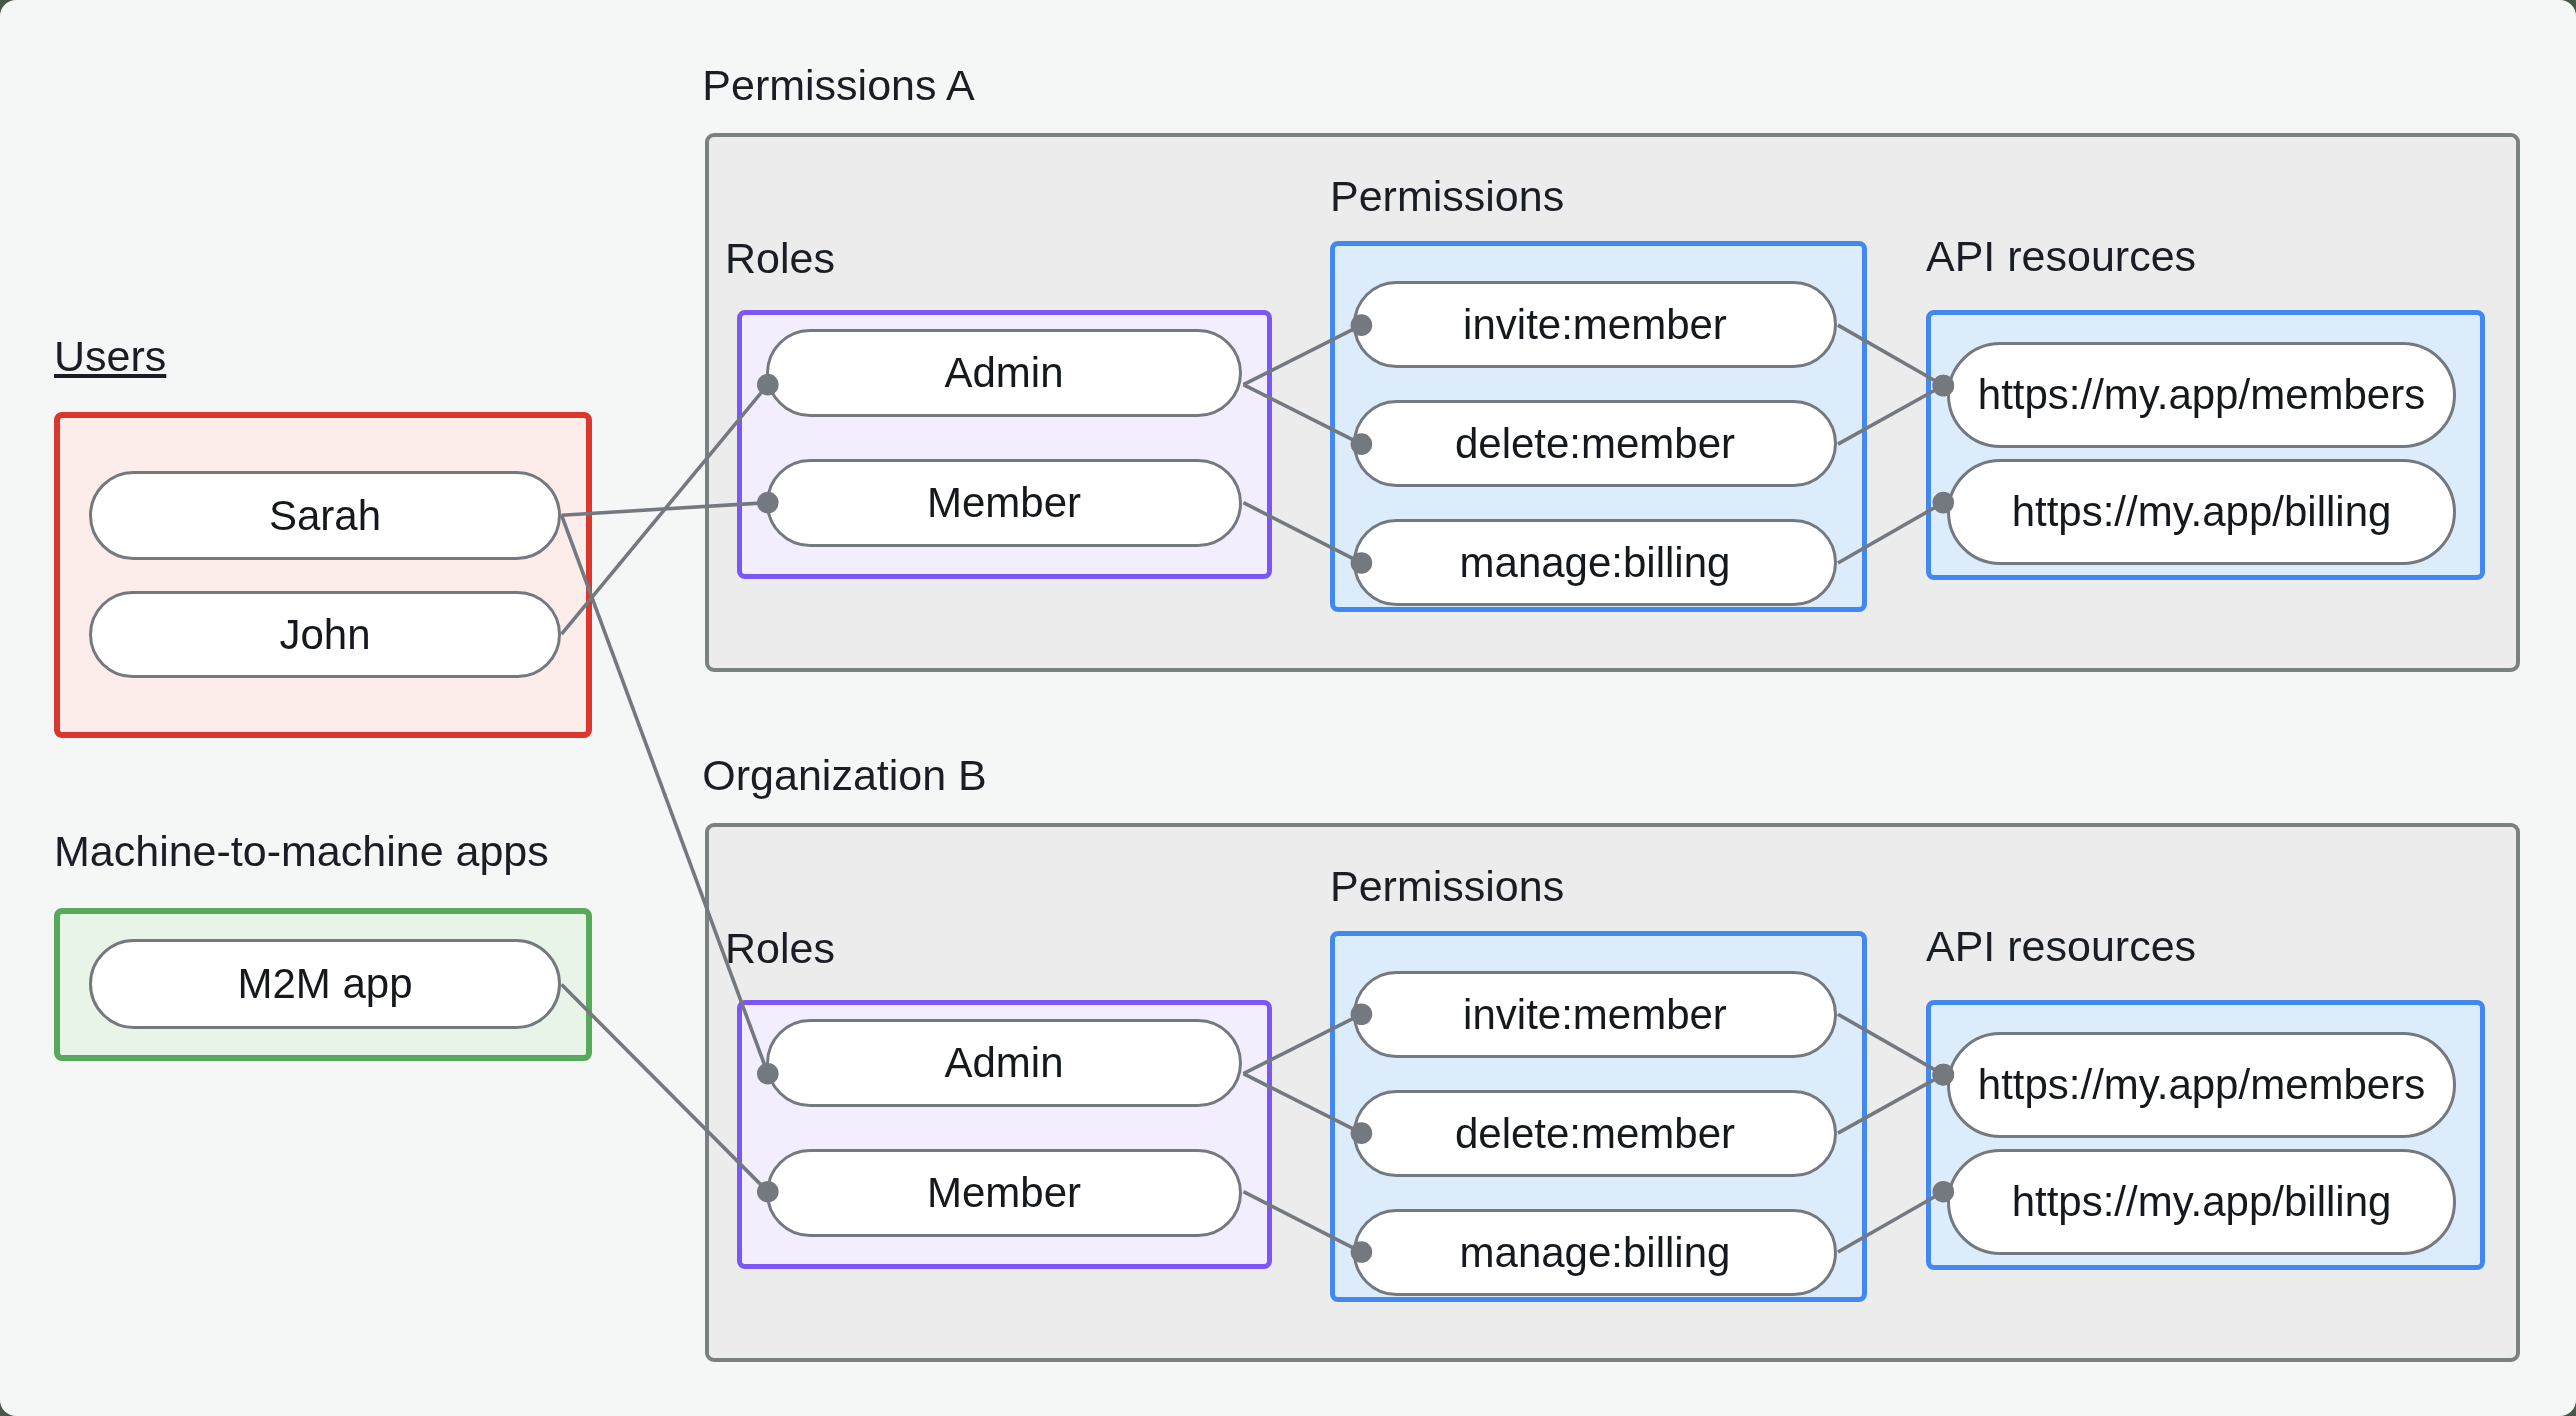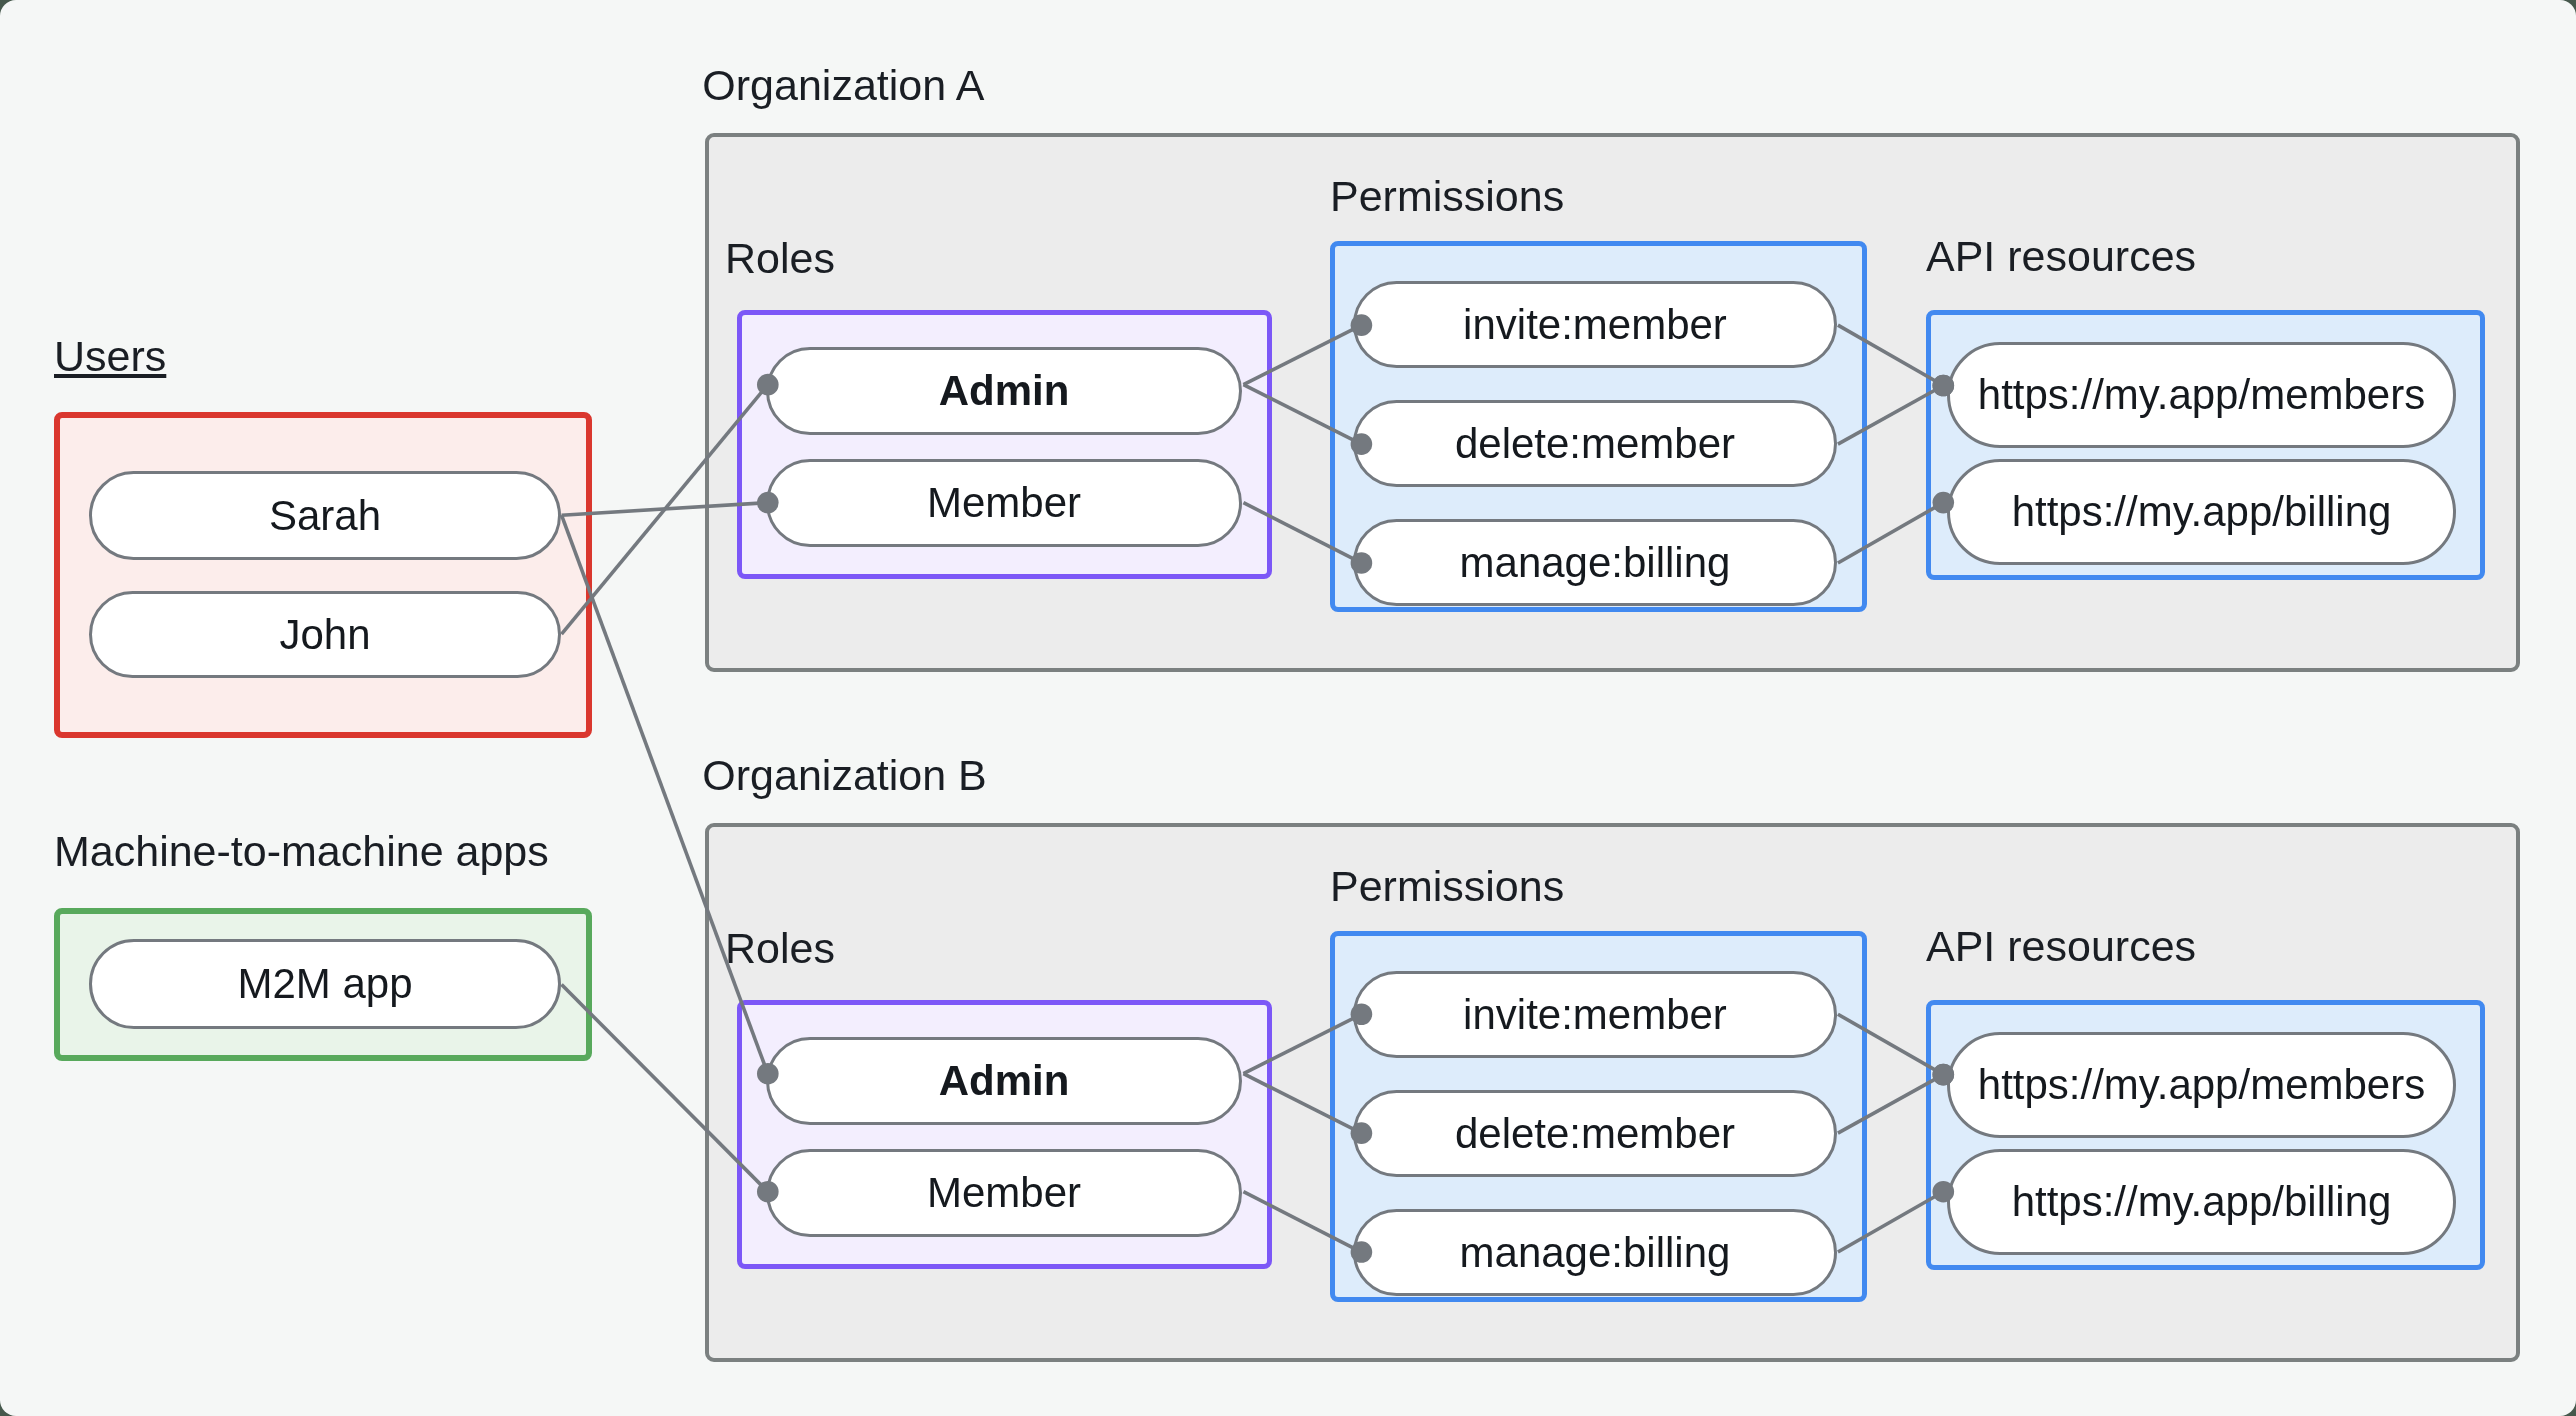--- a/index.html
+++ b/index.html
@@ -25,21 +25,21 @@
   .org-box{position:absolute;left:0;top:0;width:1815px;height:539px;background:var(--org-fill);
            border:4.5px solid var(--org-border);border-radius:9px;}
   .org-title{left:-2.7px;top:-72px;}
   .roles-label{left:20px;top:101px;}
   .perm-label{left:625px;top:39px;}
   .api-label{left:1221px;top:99px;}
   .roles-box{left:32px;top:177px;width:535px;height:269px;border:5.4px solid var(--purple-border);background:var(--purple-fill);}
   .perm-box{left:625px;top:108px;width:537px;height:371px;border:5.4px solid var(--blue-border);background:var(--blue-fill);}
   .api-box{left:1221px;top:177px;width:559px;height:270px;border:5.4px solid var(--blue-border);background:var(--blue-fill);}
   .role-pill{left:24px;width:476px;height:88px;}
-  .role-pill.r0{top:32px;font-weight:bold;} .role-pill.r1{top:144px;}
+  .role-pill.r0{top:14px;} .role-pill.r1{top:144px;}
   .perm-pill{left:18px;width:484px;height:87px;}
   .perm-pill.p0{top:35px;} .perm-pill.p1{top:154px;} .perm-pill.p2{top:273px;}
   .api-pill{left:16px;width:509px;height:106px;}
   .api-pill.a0{top:27px;} .api-pill.a1{top:144px;}
   .user-pill{left:29px;width:472px;}
   svg.wires{position:absolute;left:0;top:0;width:2576px;height:1416px;pointer-events:none;z-index:50;}
 </style>
 </head>
 <body>
 
@@ -50,21 +50,21 @@
     <div class="pill user-pill" style="top:173px;height:87px;">John</div>
     <div class="pill user-pill" style="top:53px;height:89px;">Sarah</div>
   </div>
 
   <div class="label" style="left:54px;top:827px;">Machine-to-machine apps</div>
   <div class="frame m2m-box">
     <div class="pill user-pill" style="top:25px;height:90px;">M2M app</div>
   </div>
 
   <div class="org" style="top:133px;">
-    <div class="label org-title">Organization A</div>
+    <div class="label org-title">Permissions A</div>
     <div class="org-box"></div>
     <div class="label roles-label">Roles</div>
     <div class="frame roles-box">
       <div class="pill role-pill r0">Admin</div>
       <div class="pill role-pill r1">Member</div>
     </div>
     <div class="label perm-label">Permissions</div>
     <div class="frame perm-box">
       <div class="pill perm-pill p0">invite:member</div>
       <div class="pill perm-pill p1">delete:member</div>

